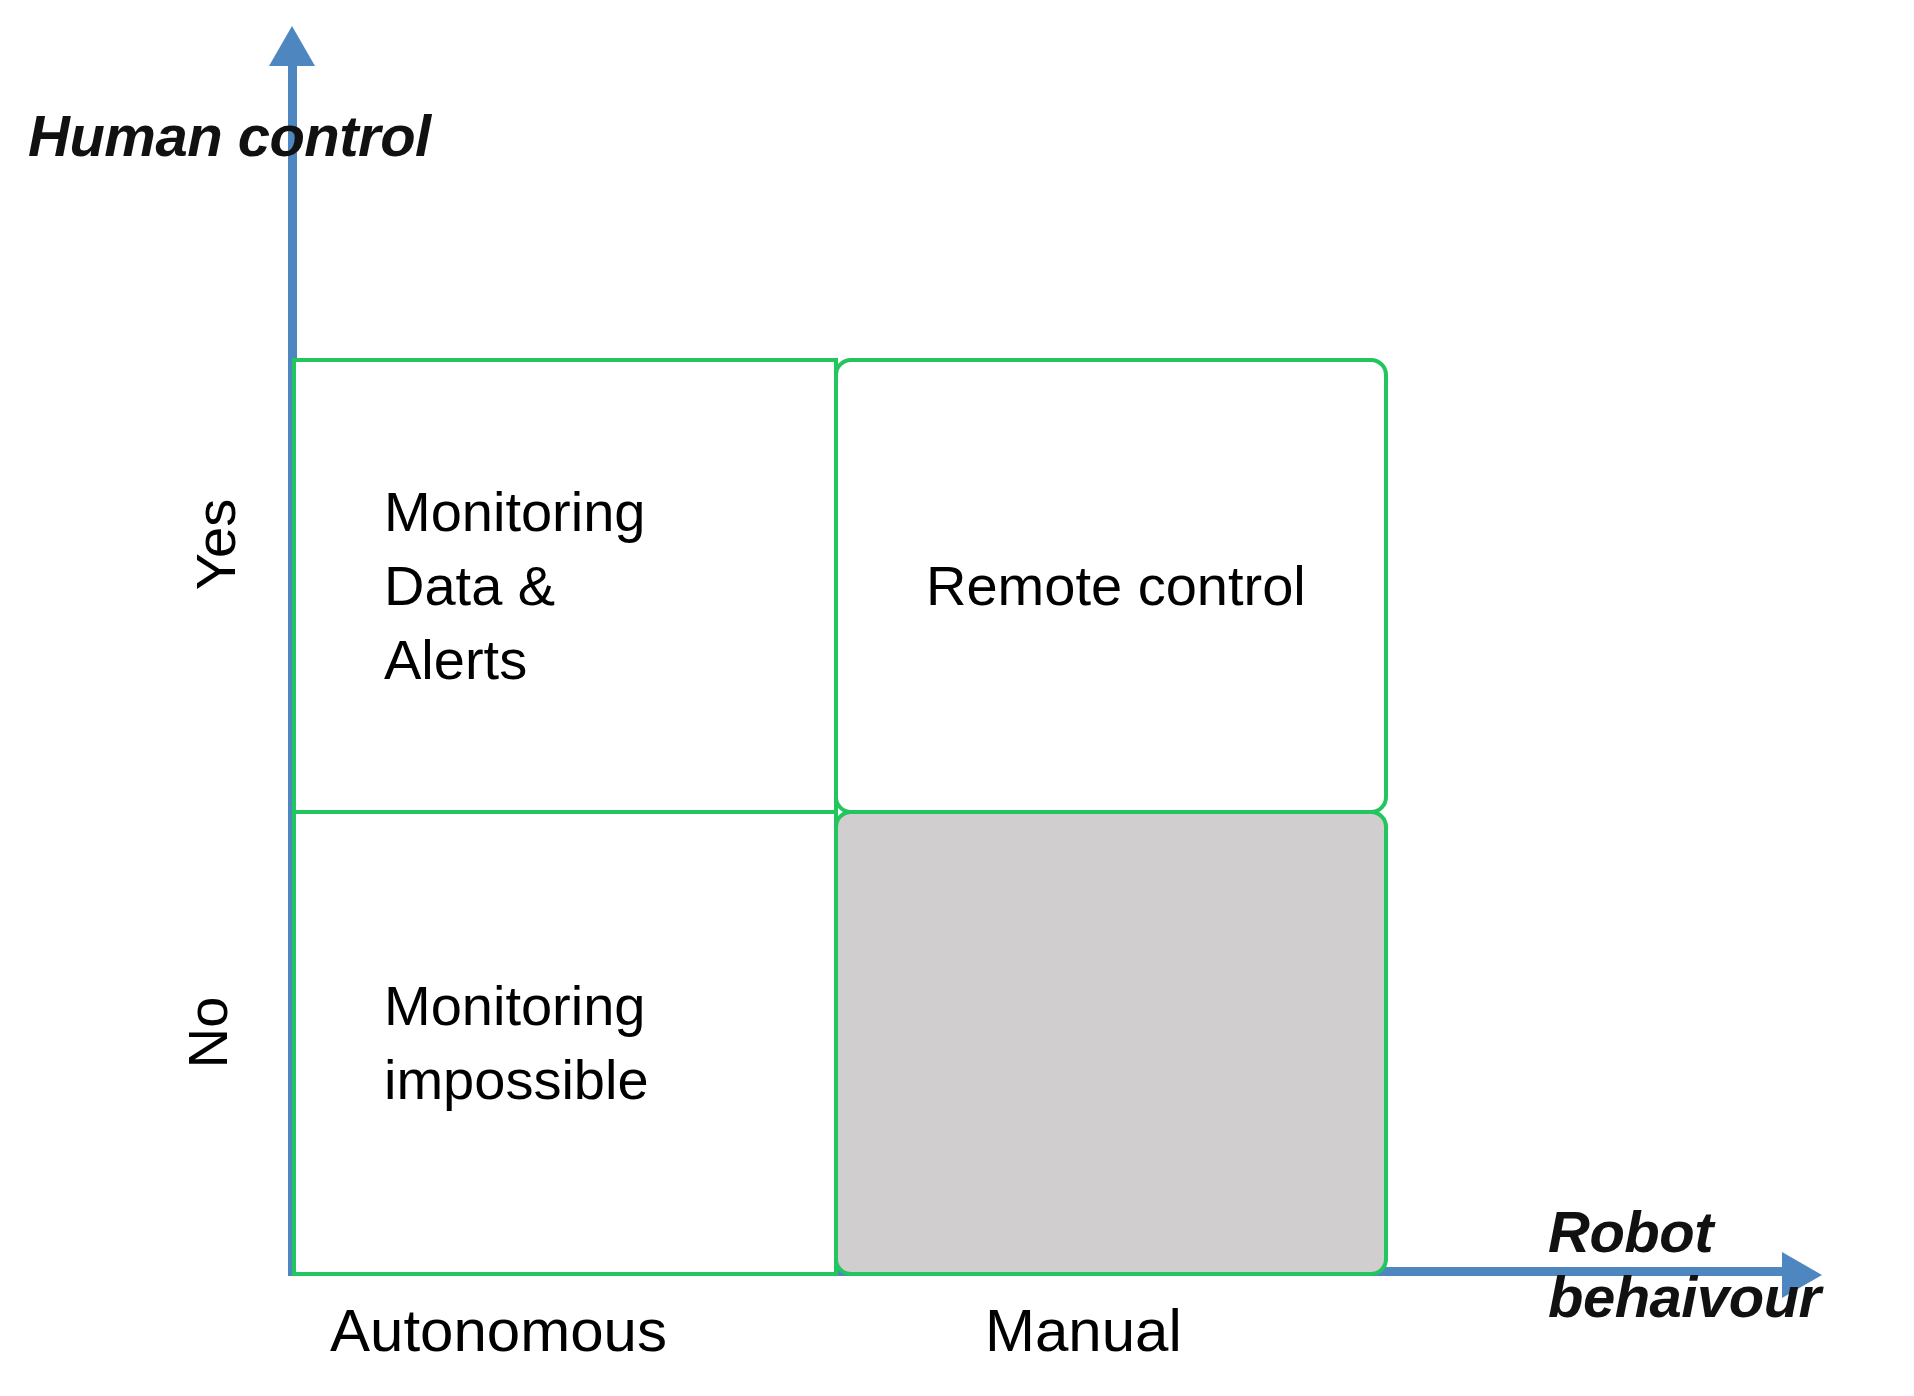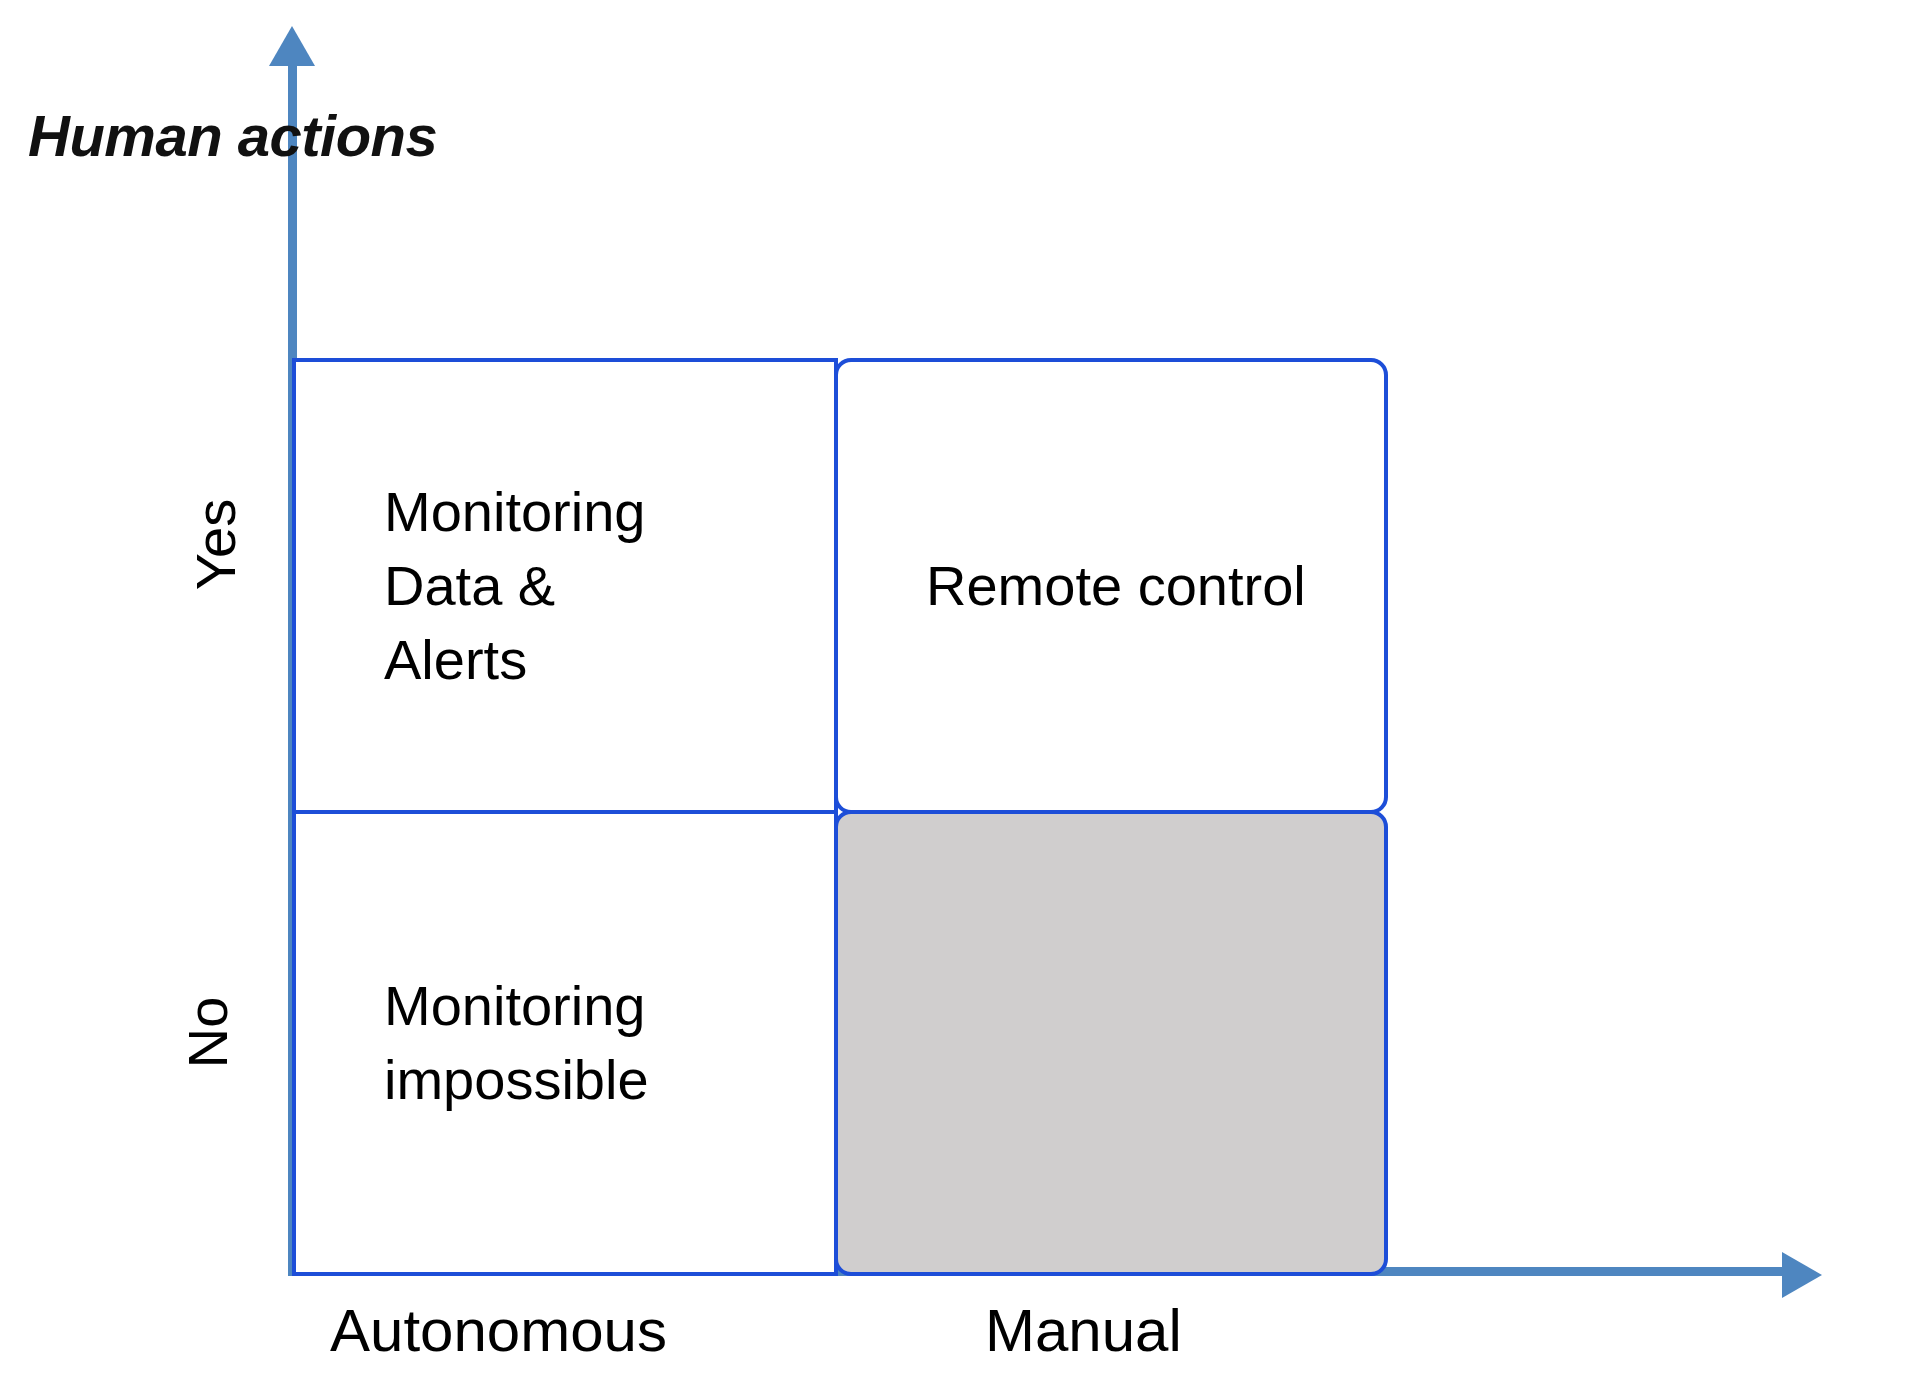--- a/index.html
+++ b/index.html
@@ -106,21 +106,21 @@
     left: 292px;
     top: 358px;
     width: 1096px;
     height: 918px;
     display: grid;
     grid-template-columns: 546px 550px;
     grid-template-rows: 456px 462px;
   }
   .cell {
     box-sizing: border-box;
-    border: 4px solid #1d4ed8;
+    border: 4px solid #22c55e;
     background: #ffffff;
     position: relative;
     display: flex;
     align-items: center;
     padding-left: 88px;
     padding-right: 24px;
   }
   
   .cell.c-tr, .cell.c-br { border-left-width: 4px; margin-left: -4px; border-radius: 17px; }
   .cell.c-bl, .cell.c-br { border-top-width: 4px; margin-top: -4px; }
@@ -145,24 +145,26 @@
   #col-label-autonomous { left: 330px; }
   #col-label-manual     { left: 985px; }
 </style>
 </head>
 <body>
 
 <div id="canvas">
 
   <div id="y-axis-line" class="axis-line"></div>
   <div id="y-axis-arrow" class="arrow-head"></div>
-  <div id="y-axis-title" class="axis-title">Human actions</div>
+  <div id="y-axis-title" class="axis-title">Human control</div>
 
   <div id="x-axis-line" class="axis-line"></div>
   <div id="x-axis-arrow" class="arrow-head"></div>
+  <div id="x-axis-title" class="axis-title">Robot
+behaivour</div>
 
   <div id="y-tick-yes" class="rot-label">Yes</div>
   <div id="y-tick-no" class="rot-label">No</div>
 
   <div id="matrix">
 
     <div class="cell c-tl">
       <span class="cell-text">Monitoring
 Data &amp;
 Alerts</span>

